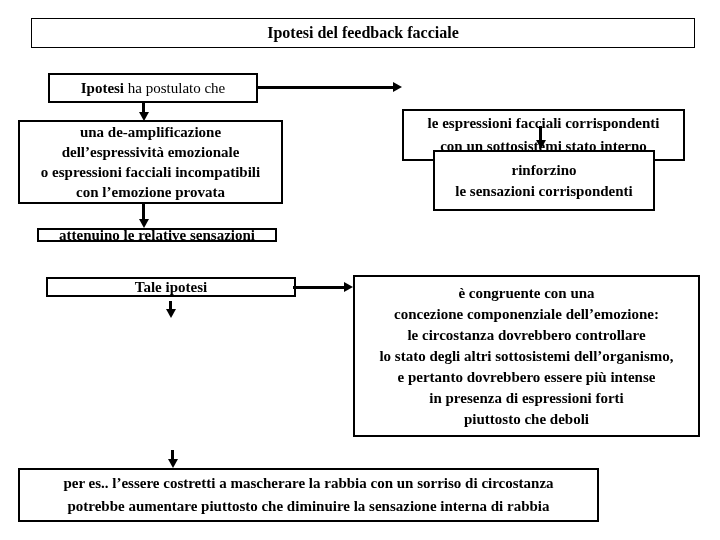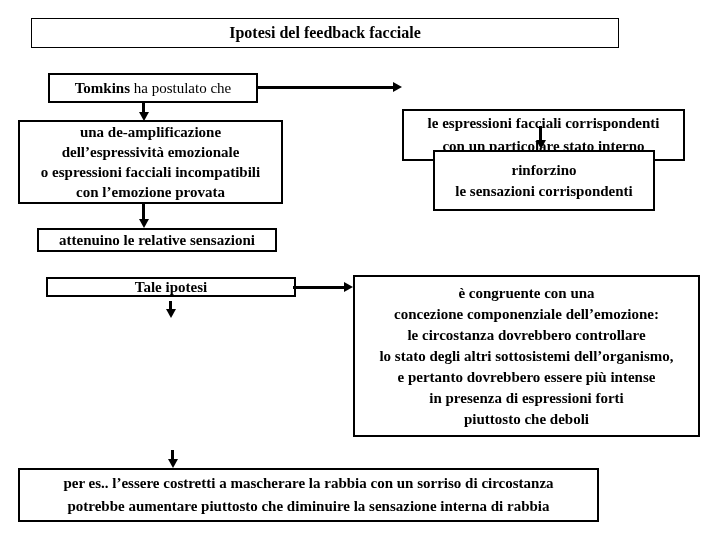--- a/index.html
+++ b/index.html
@@ -24,21 +24,21 @@
     display: flex;
     flex-direction: column;
     align-items: center;
     justify-content: center;
     text-align: center;
     font-weight: bold;
     font-size: 15px;
     line-height: 20px;
   }
   #title-box {
-    left: 31px; top: 18px; width: 588px; height: 30px;
+    left: 31px; top: 18px; width: 664px; height: 30px;
     border-width: 1px;
     font-size: 16px;
     text-align: center;
   }
   #tomkins-box {
     left: 48px; top: 73px; width: 210px; height: 30px;
     font-weight: normal;
     flex-direction: row;
     white-space: pre;
   }
@@ -50,21 +50,21 @@
   }
   #deamp-box {
     left: 18px; top: 120px; width: 265px; height: 84px;
     line-height: 20px;
   }
   #reinforce-box {
     left: 433px; top: 150px; width: 222px; height: 61px;
     line-height: 21px;
   }
   #attenuate-box {
-    left: 37px; top: 228px; width: 240px; height: 24px;
+    left: 37px; top: 228px; width: 240px; height: 14px;
   }
   #hypothesis-box {
     left: 26px; top: 277px; width: 250px; height: 20px; margin-left: 20px;
   }
   #however-box {
     left: 18px; top: 318px; width: 325px; height: 132px;
     line-height: 21px;
   }
   #congruent-box {
     left: 353px; top: 275px; width: 347px; height: 162px;
@@ -92,26 +92,26 @@
 </head>
 <body>
 
 <div id="canvas">
 
   <div class="box" id="title-box">
     <div>Ipotesi del feedback facciale</div>
   </div>
 
   <div class="box" id="tomkins-box">
-    <span class="bold">Tomkins</span><span> ha postulato che</span>
+    <span class="bold">Ipotesi</span><span> ha postulato che</span>
   </div>
 
   <div class="box" id="expressions-box">
     <div class="ln">le espressioni facciali corrispondenti</div>
-    <div class="ln">con un particolare stato interno</div>
+    <div class="ln">con un sottosistemi stato interno</div>
   </div>
 
   <div class="box" id="deamp-box">
     <div class="ln">una de-amplificazione</div>
     <div class="ln">dell’espressività emozionale</div>
     <div class="ln">o espressioni facciali incompatibili</div>
     <div class="ln">con l’emozione provata</div>
   </div>
 
   <div class="box" id="reinforce-box">

